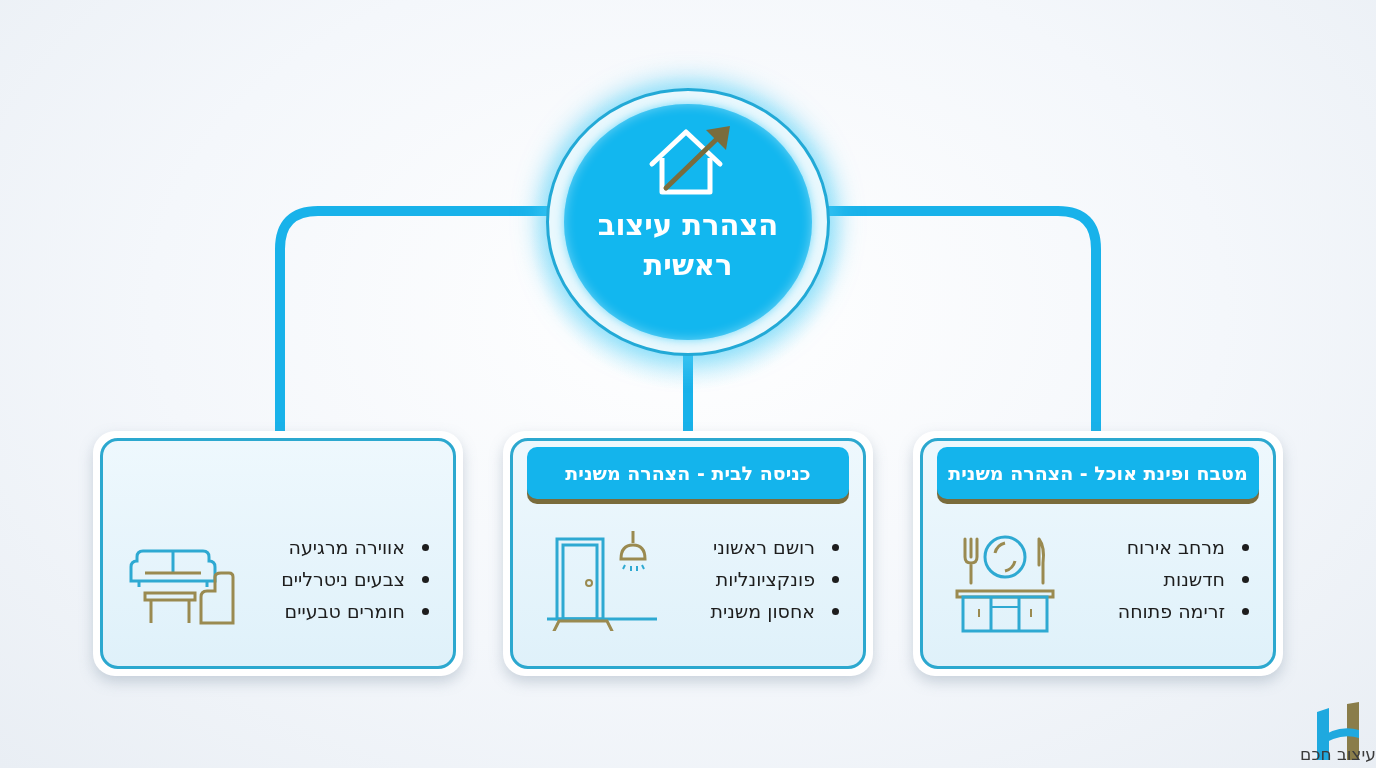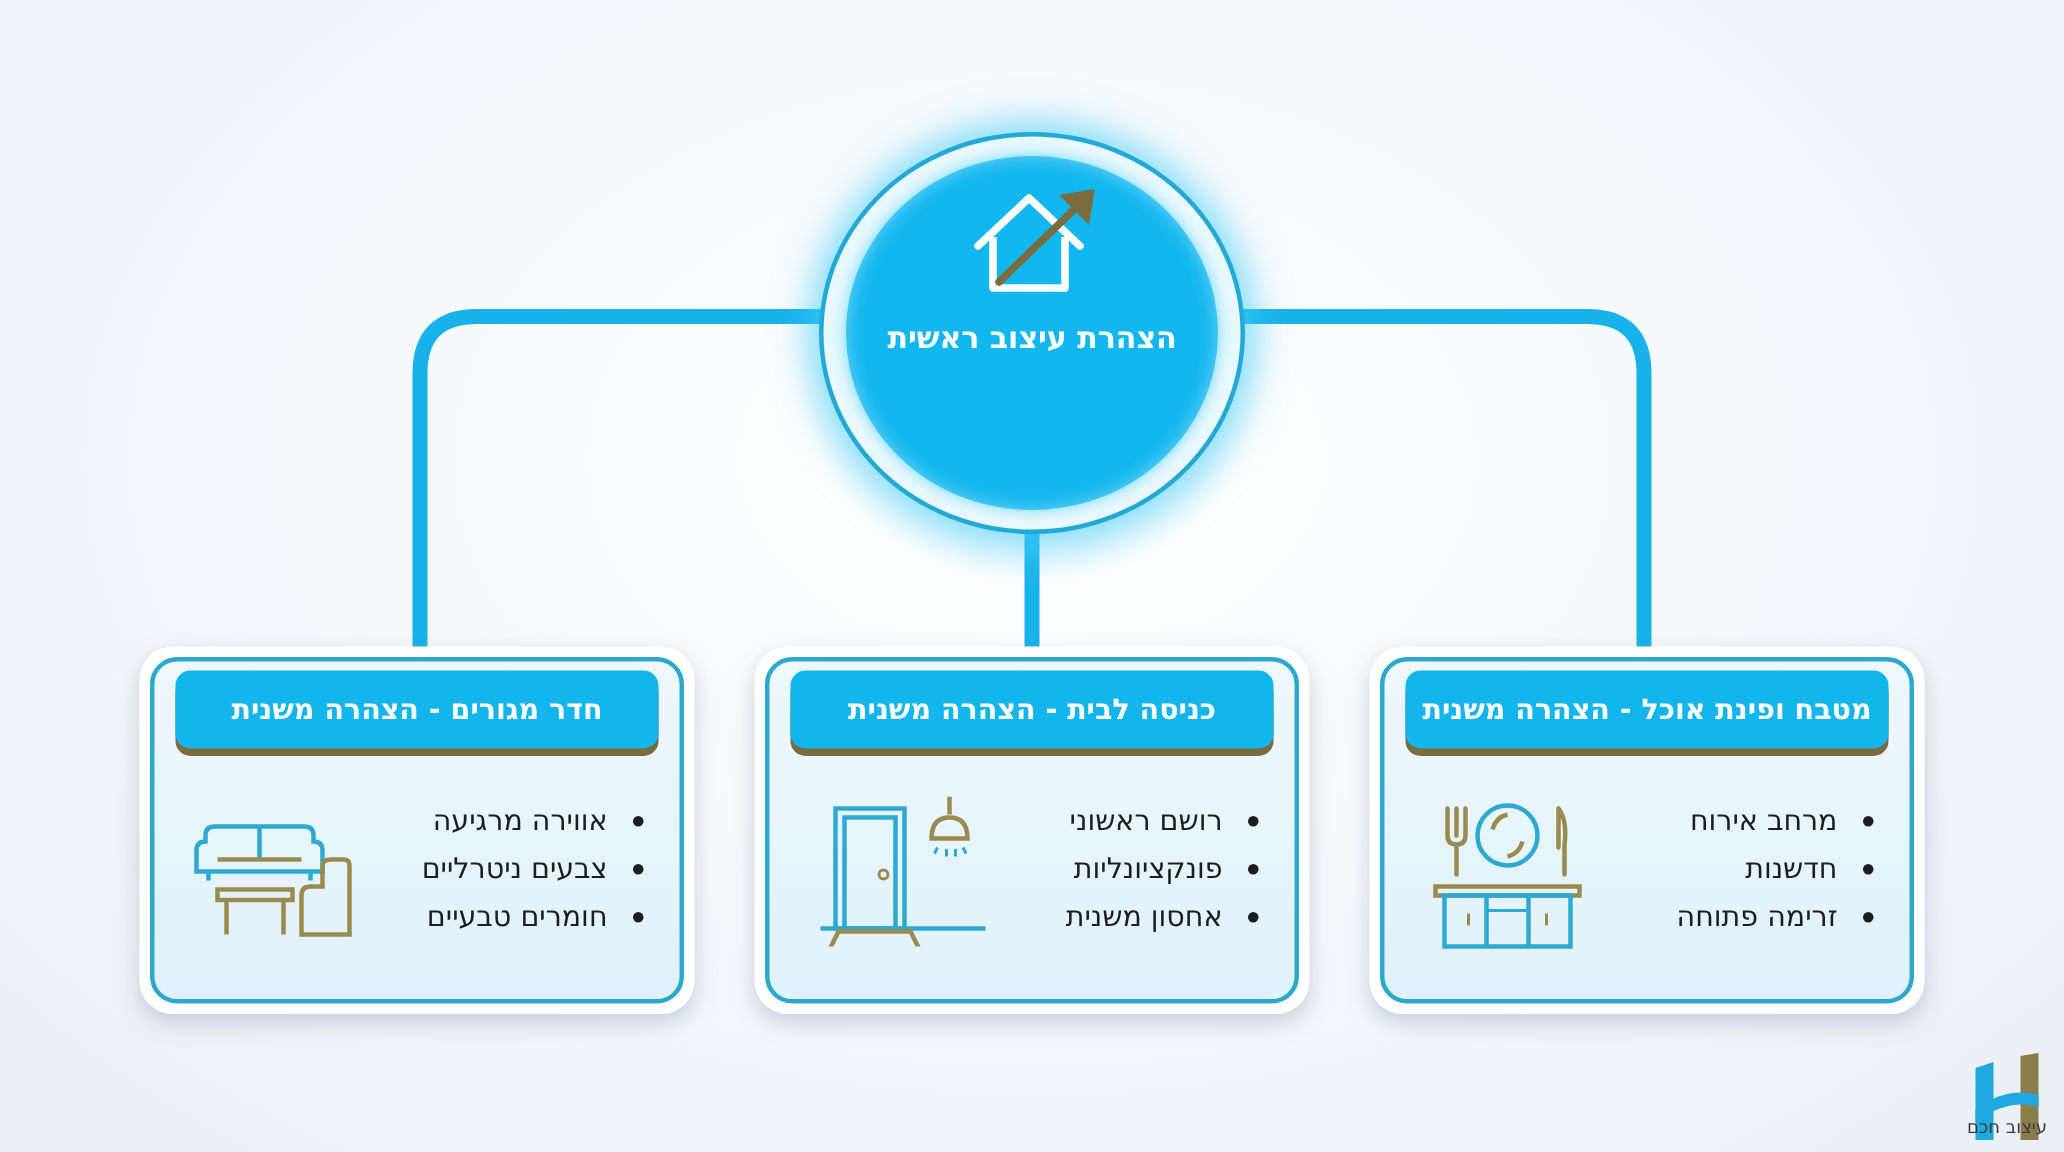--- a/index.html
+++ b/index.html
@@ -18,21 +18,21 @@
     background: #e9f8fd; border: 3px solid #22a9d6; box-sizing: border-box;
     box-shadow: 0 0 24px 8px rgba(60,200,245,0.55);
   }
   .hub-inner {
     position: absolute; left: 564px; top: 104px; width: 248px; height: 236px; border-radius: 50%;
     background: #12b7ef; box-shadow: inset 0 0 12px rgba(255,255,255,0.4), 0 0 10px rgba(80,210,250,0.8);
   }
   .hub-icon { position: absolute; left: 644px; top: 122px; width: 90px; height: 76px; }
   .hub-title {
     position: absolute; left: 564px; top: 205px; width: 248px; text-align: center;
-    color: #ffffff; font-weight: bold; font-size: 20px; line-height: 40px; direction: rtl;
+    color: #ffffff; font-weight: bold; font-size: 29px; line-height: 40px; direction: rtl;
   }
   .card {
     position: absolute; top: 431px; width: 370px; height: 245px; border-radius: 22px;
     background: #ffffff; box-shadow: 0 6px 14px rgba(120,140,160,0.35);
   }
   .card-body {
     position: absolute; left: 7px; top: 7px; right: 7px; bottom: 7px; border-radius: 18px;
     border: 3px solid #2ca8cf; background: linear-gradient(180deg, #eef8fd 0%, #dff1fa 100%); box-sizing: border-box;
   }
   .card-header {
@@ -46,21 +46,21 @@
   .card-list li {
     font-size: 19px; color: #1d1d1d; line-height: 32px; position: relative; padding-right: 24px;
   }
   .card-list li::before {
     content: ""; position: absolute; right: 0; top: 13px; width: 7px; height: 7px; border-radius: 50%; background: #1d1d1d;
   }
   .card-icon { position: absolute; left: 36px; top: 100px; width: 110px; height: 100px; }
   .logo { position: absolute; left: 1307px; top: 700px; width: 64px; height: 64px; }
   .logo-text {
     position: absolute; left: 1300px; top: 744px; width: 76px; text-align: center;
-    font-size: 12px; color: #3b3b3b; direction: rtl;
+    font-size: 17px; color: #3b3b3b; direction: rtl;
   }
 </style>
 </head>
 <body>
 
 <svg class="connectors" viewBox="0 0 1376 768">
   <path d="M552 211 H318 Q280 211 280 249 V440" fill="none" stroke="#18b2ea" stroke-width="10"></path>
   <path d="M824 211 H1058 Q1096 211 1096 249 V440" fill="none" stroke="#18b2ea" stroke-width="10"></path>
   <path d="M688 352 V440" fill="none" stroke="#18b2ea" stroke-width="10"></path>
 </svg>
@@ -71,21 +71,20 @@
 <svg class="hub-icon" viewBox="0 0 90 76">
   <polyline points="8,42 42,10 76,42" fill="none" stroke="#ffffff" stroke-width="5" stroke-linecap="round" stroke-linejoin="round"></polyline>
   <polyline points="18,36 18,70 66,70 66,36" fill="none" stroke="#ffffff" stroke-width="5" stroke-linejoin="round"></polyline>
   <line x1="22" y1="66" x2="80" y2="10" stroke="#7a6c3c" stroke-width="5" stroke-linecap="round"></line>
   <polygon points="86,4 62,8 82,28" fill="#7a6c3c"></polygon>
 </svg>
 <div class="hub-title">הצהרת עיצוב ראשית</div>
 
 <div class="card" style="left:93px;">
   <div class="card-body"></div>
-  <div class="card-header">חדר מגורים - הצהרה משנית</div>
   <ul class="card-list">
     <li>אווירה מרגיעה</li>
     <li>צבעים ניטרליים</li>
     <li>חומרים טבעיים</li>
   </ul>
   <svg class="card-icon" viewBox="0 0 110 100">
     <path d="M8 26 Q8 20 14 20 H74 Q80 20 80 26 V30 Q86 30 86 36 V50 H2 V36 Q2 30 8 30 Z" fill="none" stroke="#2ea9d2" stroke-width="3"></path>
     <line x1="44" y1="20" x2="44" y2="42" stroke="#2ea9d2" stroke-width="3"></line>
     <line x1="16" y1="42" x2="72" y2="42" stroke="#9a8a50" stroke-width="3"></line>
     <line x1="10" y1="50" x2="10" y2="56" stroke="#2ea9d2" stroke-width="3"></line>

